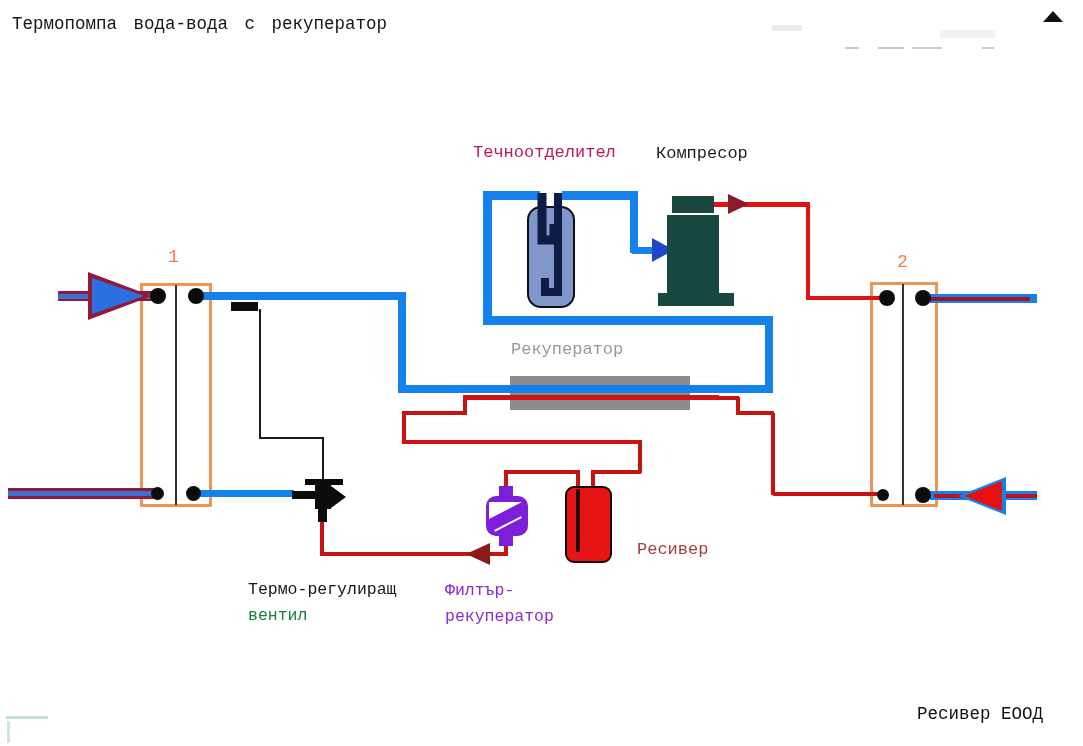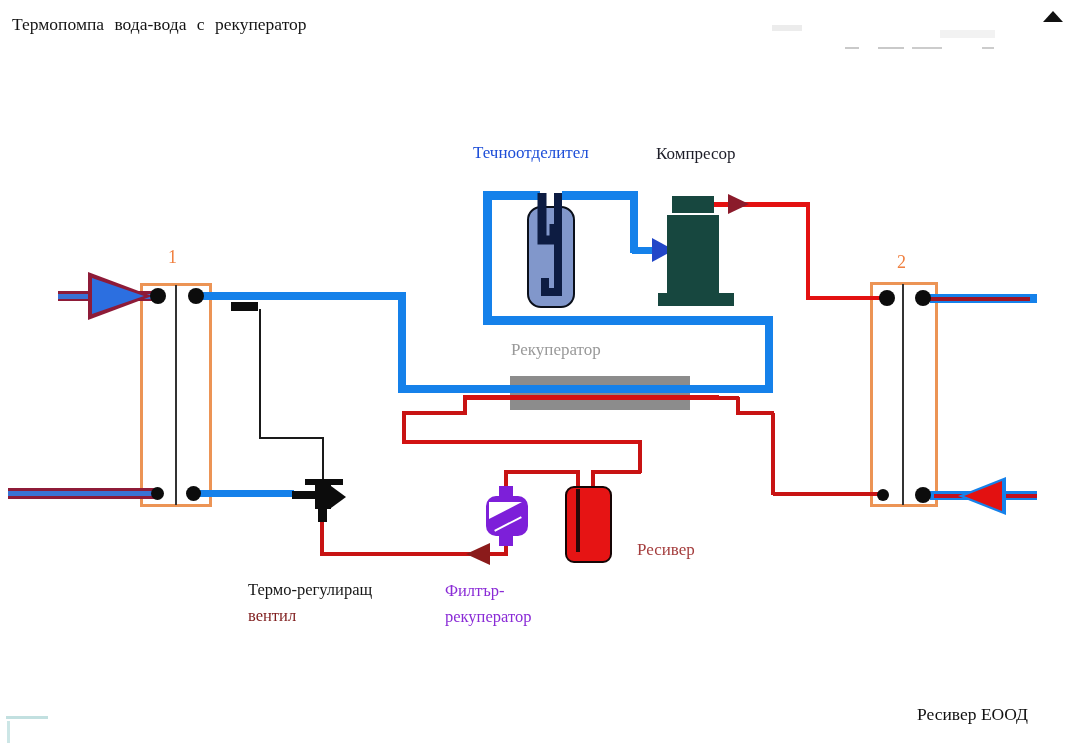--- a/index.html
+++ b/index.html
@@ -1,17 +1,17 @@
 <!DOCTYPE html>
 <html><head>
 <meta charset="utf-8">
 <style>
   html,body{margin:0;padding:0;background:#fff;}
   .stage{position:relative;width:1083px;height:746px;background:#ffffff;
-         font-family:Liberation Serif, serif;overflow:hidden;}
+         font-family:Liberation Mono, monospace;overflow:hidden;}
   .abs{position:absolute;}
   .lbl{position:absolute;white-space:nowrap;font-size:17px;line-height:1.2;}
   .pipe{position:absolute;}
   .dot{position:absolute;background:#0c0c0c;border-radius:50%;}
   .tri{position:absolute;width:0;height:0;}
 </style>
 </head>
 <body>
 
 <div class="stage">
@@ -23,28 +23,28 @@
   <div class="abs" style="left:878px;top:47px;width:26px;height:2px;background:#c9c9c9;"></div>
   <div class="abs" style="left:912px;top:47px;width:30px;height:2px;background:#cccccc;"></div>
   <div class="abs" style="left:982px;top:47px;width:12px;height:2px;background:#cccccc;"></div>
   <div class="abs" style="left:940px;top:30px;width:55px;height:8px;background:#f2f2f2;"></div>
 
   <div class="tri" style="left:1043px;top:11px;border-left:10px solid transparent;border-right:10px solid transparent;border-bottom:11px solid #111;"></div>
 
   <div class="abs" style="left:6px;top:716px;width:42px;height:3px;background:#8fc7c7;opacity:.55;"></div>
   <div class="abs" style="left:7px;top:721px;width:3px;height:22px;background:#8fc7c7;opacity:.45;"></div>
 
-  <div class="lbl" style="left:473px;top:143px;color:#1d4ed8;">Течноотделител</div>
+  <div class="lbl" style="left:473px;top:143px;color:#be185d;">Течноотделител</div>
   <div class="lbl" style="left:656px;top:144px;color:#1d1d28;">Компресор</div>
   <div class="lbl" style="left:168px;top:247px;color:#f08040;font-size:18px;">1</div>
   <div class="lbl" style="left:897px;top:252px;color:#f08040;font-size:18px;">2</div>
   <div class="lbl" style="left:511px;top:340px;color:#999999;">Рекуператор</div>
   <div class="lbl" style="left:637px;top:540px;color:#a53e3e;">Ресивер</div>
   <div class="lbl" style="left:248px;top:580px;color:#171717;font-size:16.5px;">Термо-регулиращ</div>
-  <div class="lbl" style="left:248px;top:606px;color:#7f1d1d;font-size:16.5px;">вентил</div>
+  <div class="lbl" style="left:248px;top:606px;color:#15803d;font-size:16.5px;">вентил</div>
   <div class="lbl" style="left:445px;top:581px;color:#8a2bd6;font-size:16.5px;">Филтър-</div>
   <div class="lbl" style="left:445px;top:607px;color:#8a2bd6;font-size:16.5px;">рекуператор</div>
   <div class="lbl" style="left:917px;top:704px;color:#111;font-size:17.5px;">Ресивер ЕООД</div>
 
   <div class="abs" style="left:140px;top:283px;width:72px;height:224px;border:3.5px solid #ec9455;box-sizing:border-box;"></div>
   <div class="abs" style="left:175px;top:285px;width:1.5px;height:220px;background:#333;"></div>
 
   <div class="abs" style="left:870px;top:282px;width:68px;height:225px;border:3.5px solid #ec9455;box-sizing:border-box;"></div>
   <div class="abs" style="left:902px;top:284px;width:1.5px;height:221px;background:#333;"></div>
 

